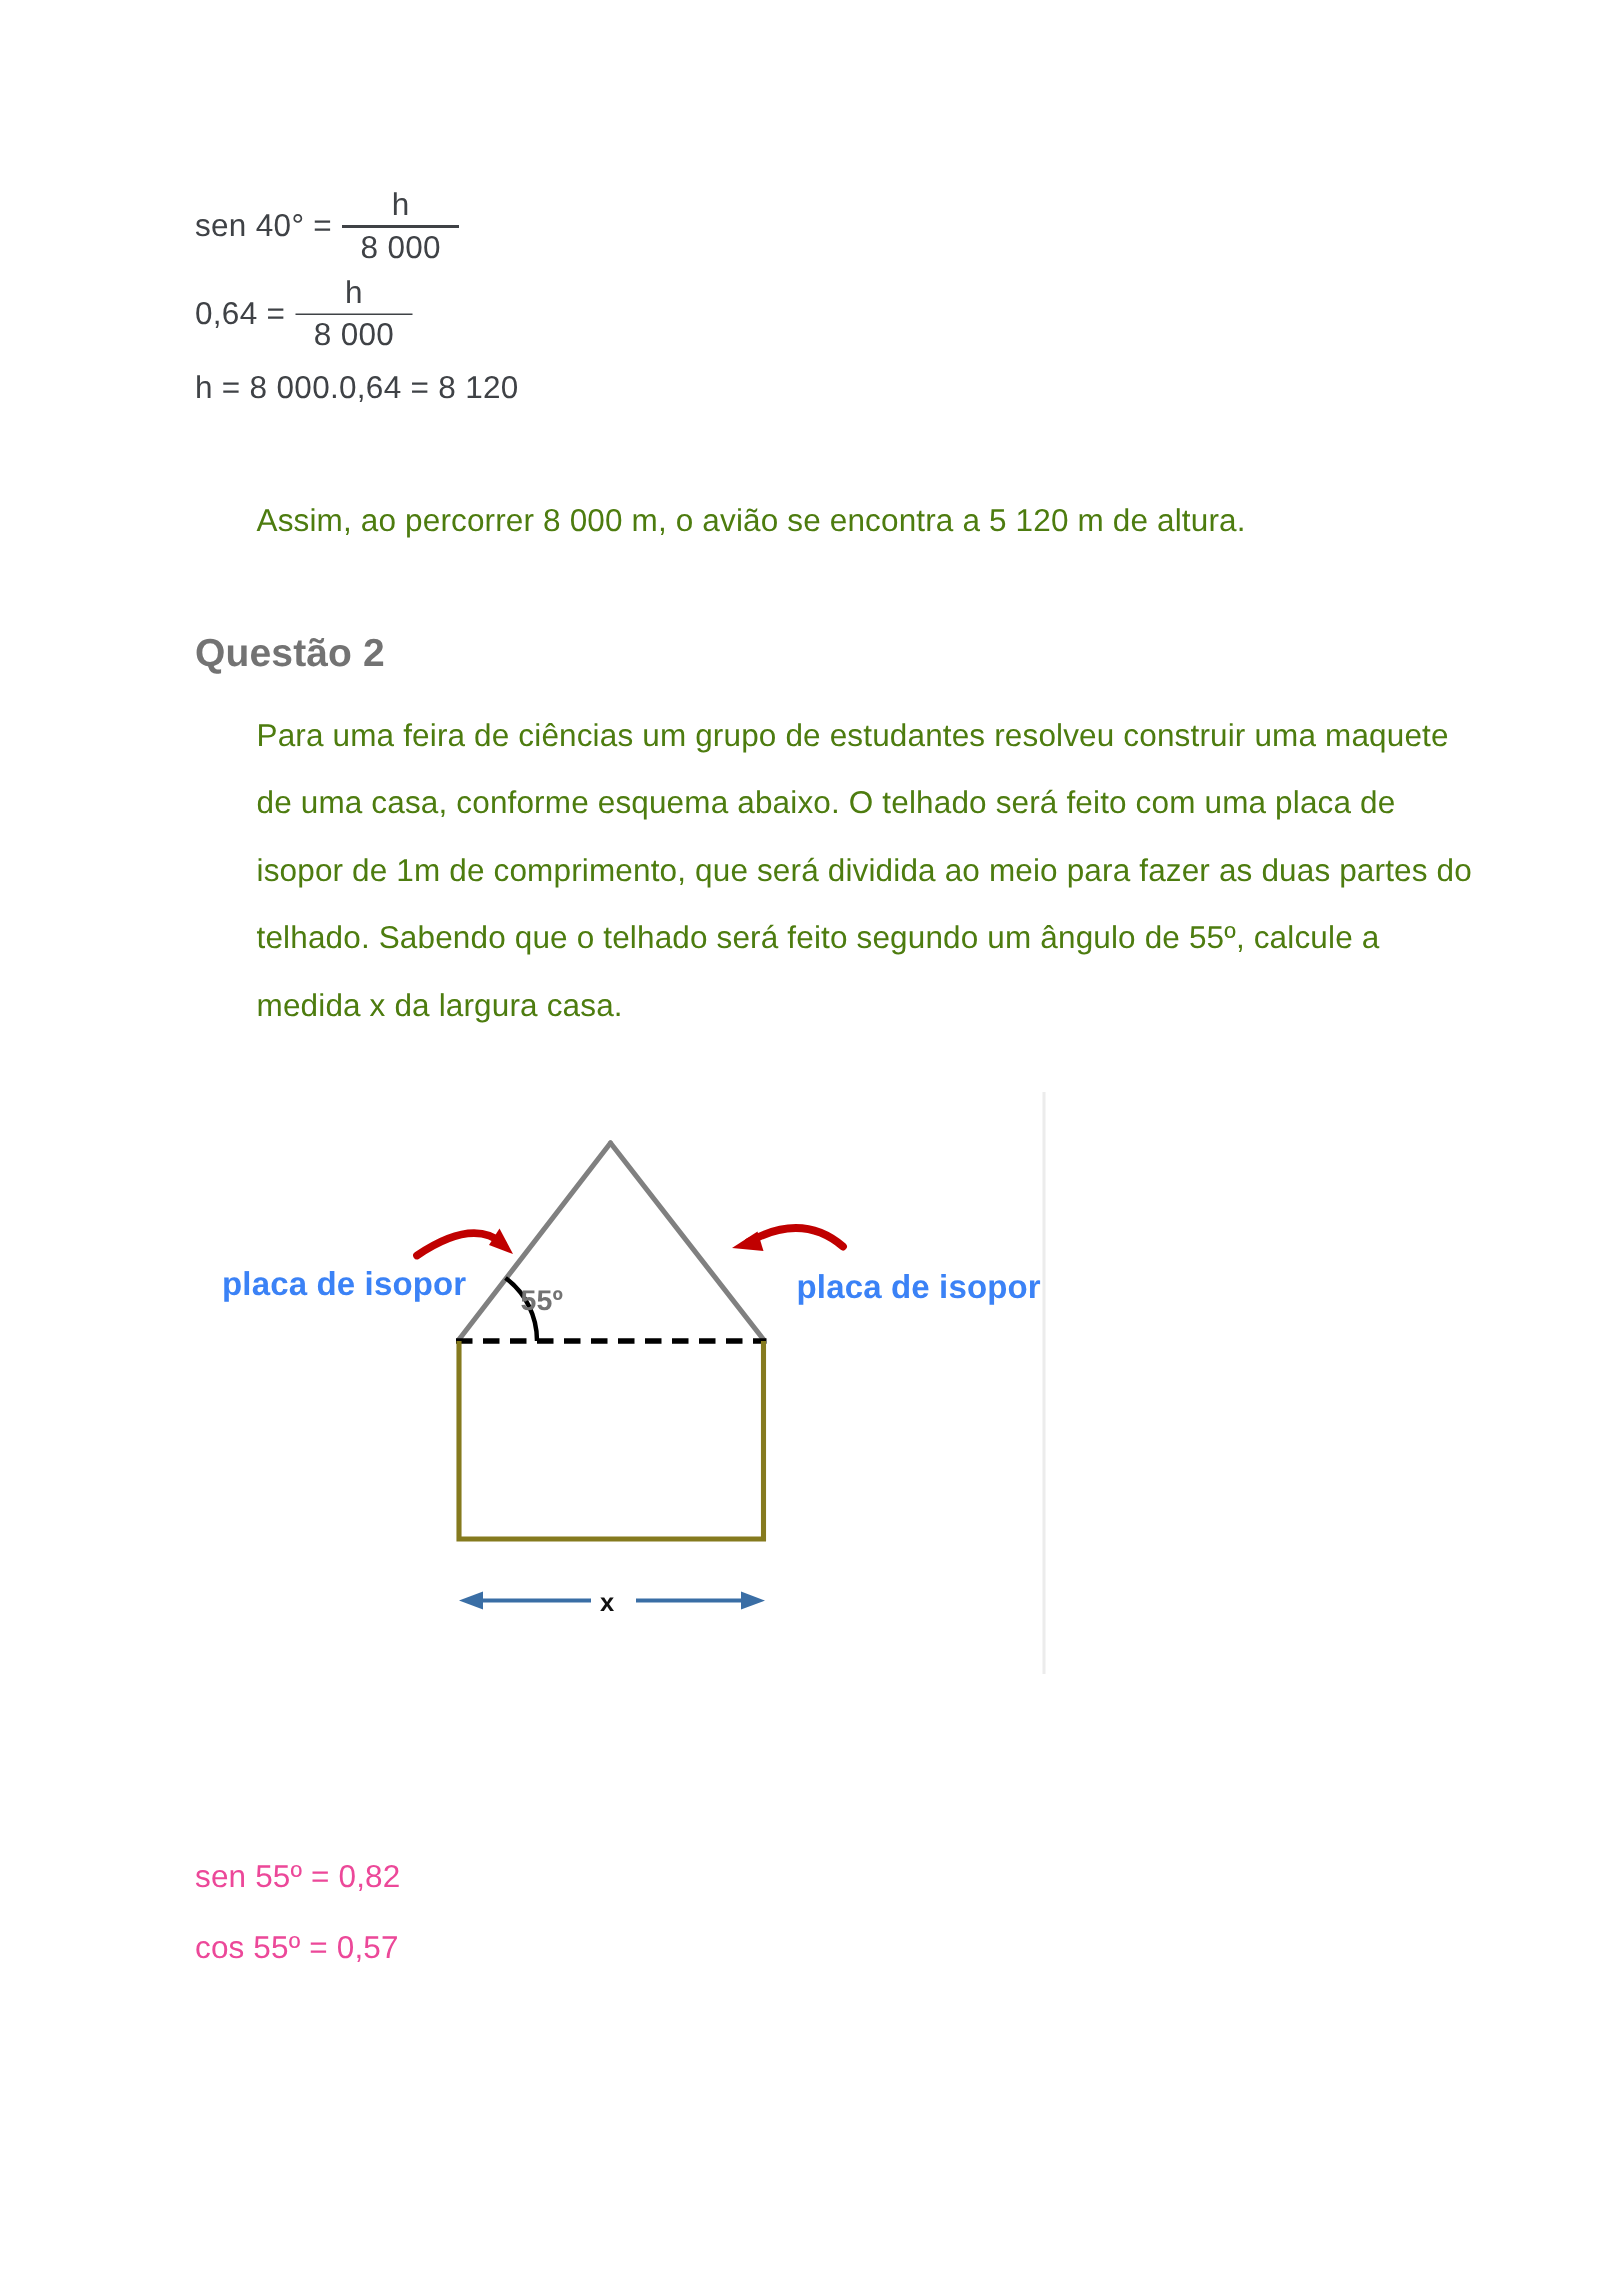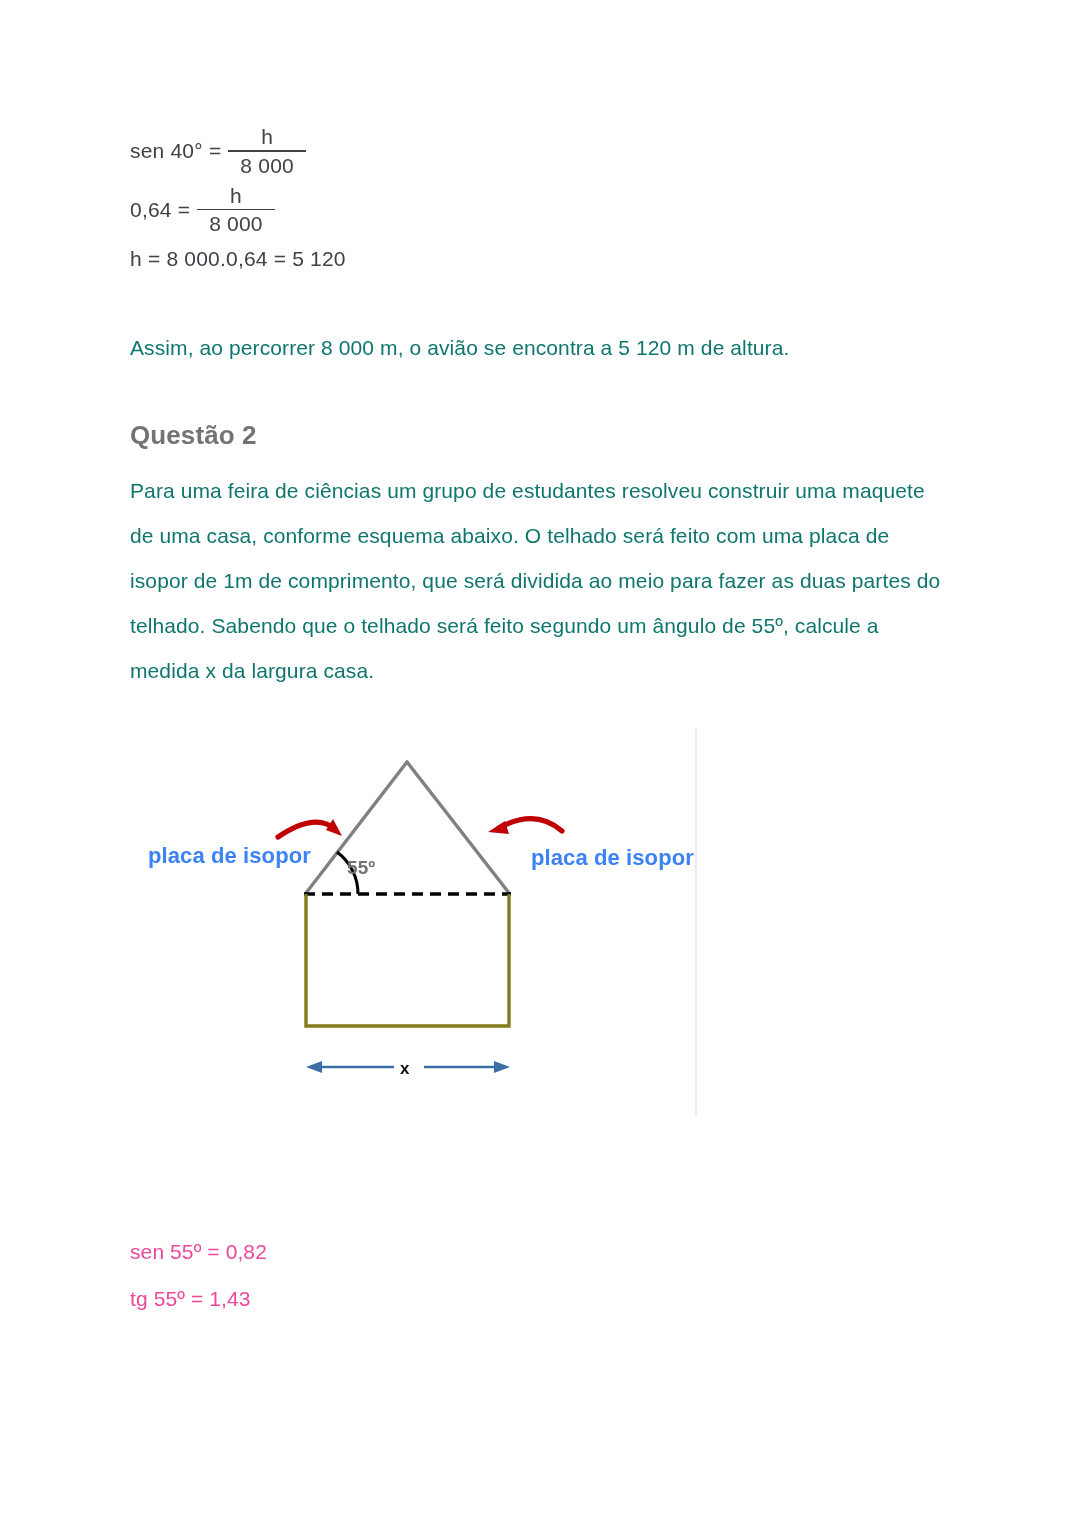--- a/index.html
+++ b/index.html
@@ -71,22 +71,23 @@
     white-space: pre;
     margin-top: 10px;
     letter-spacing: 0.2px;
   }
 
   
   .para {
     position: absolute;
     font-size: 21px;
     line-height: 45px;
-    color: #0f766e;
-    letter-spacing: 0.1px;
+    color: #4d7c0f;
+    letter-spacing: 0.1px;
+    margin-left: 41px;
   }
   #p-assim {
     left: 130px;
     top: 325px;
     width: 830px;
   }
   .heading {
     position: absolute;
     left: 130px;
     top: 420px;
@@ -183,21 +184,21 @@
 
     <div class="eq-row" style="margin-top:4px;">
       <span class="eq-lhs">0,64 =</span>
       <span class="frac">
         <span class="num">h</span>
         <span class="bar"></span>
         <span class="den">8 000</span>
       </span>
     </div>
 
-    <div class="eq-line">h = 8 000.0,64 = 5 120</div>
+    <div class="eq-line">h = 8 000.0,64 = 8 120</div>
   </div>
 
   <div class="para" id="p-assim">Assim, ao percorrer 8 000 m, o avião se encontra a 5 120 m de altura.</div>
 
   <div class="heading">Questão 2</div>
 
   <div class="para" id="p-question">Para uma feira de ciências um grupo de estudantes resolveu construir uma maquete de uma casa, conforme esquema abaixo. O telhado será feito com uma placa de isopor de 1m de comprimento, que será dividida ao meio para fazer as duas partes do telhado. Sabendo que o telhado será feito segundo um ângulo de 55º, calcule a medida x da largura casa.</div>
 
   <div class="diagram">
     <svg width="600" height="400" viewBox="0 0 600 400" xmlns="http://www.w3.org/2000/svg">
@@ -235,16 +236,16 @@
   <div class="lbl" id="lbl-left">placa de isopor</div>
   <div class="lbl" id="lbl-right">placa de isopor</div>
   <div class="lbl" id="lbl-angle">55º</div>
   <div class="lbl" id="lbl-x">x</div>
 
   <div class="divider-line"></div>
 
 
   <div class="trig-list">
     <div class="trig-item">sen 55º = 0,82</div>
-    <div class="trig-item">tg 55º = 1,43</div>
+    <div class="trig-item">cos 55º = 0,57</div>
   </div>
 
 </div>
 
 </body></html>

